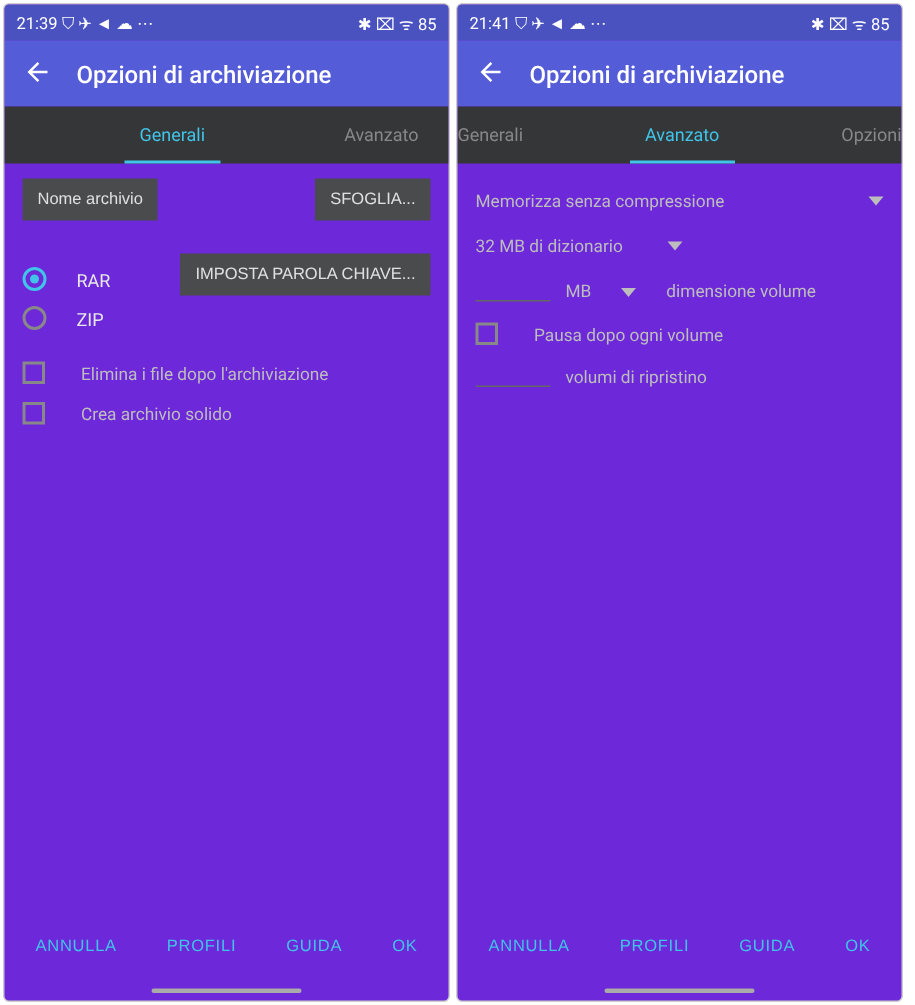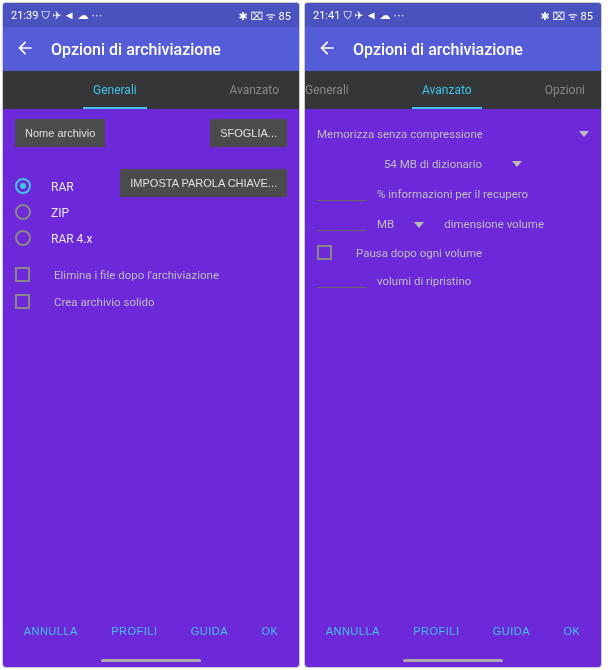--- a/index.html
+++ b/index.html
@@ -136,21 +136,21 @@
     letter-spacing: 0.5px;
   }
   .navbar {
     height: 14px;
     display: flex;
     justify-content: center;
     align-items: center;
   }
   .nav-pill { width: 100px; height: 3px; background: #aaa; border-radius: 2px; }
   .label-txt { color: #bdbdbd; font-size: 11.5px; }
-  .dropdown-row { display: flex; align-items: center; gap: 0; padding: 8px 0; justify-content: center; }
+  .dropdown-row { display: flex; align-items: center; gap: 0; padding: 8px 0; }
   .tri {
     width: 0; height: 0;
     border-left: 5px solid transparent;
     border-right: 5px solid transparent;
     border-top: 6px solid #bdbdbd;
   }
   .spacer { flex: 1; }
   .adv-line { display: flex; align-items: flex-end; gap: 10px; padding: 8px 0; }
 </style>
 </head>
@@ -189,24 +189,20 @@
     <div style="display:flex;gap:10px;align-items:flex-start">
       <div class="radio-group" style="flex:0 0 auto">
         <div class="radio-row">
           <span class="radio checked"></span>
           <span>RAR</span>
         </div>
         <div class="radio-row">
           <span class="radio"></span>
           <span>ZIP</span>
         </div>
-        <div class="radio-row">
-          <span class="radio"></span>
-          <span>RAR 4.x</span>
-        </div>
       </div>
       <div class="spacer"></div>
       <button class="btn" style="margin-top:6px">IMPOSTA PAROLA CHIAVE...</button>
     </div>
     <div class="checkbox-row">
       <span class="checkbox"></span>
       <span class="label-txt">Elimina i file dopo l'archiviazione</span>
     </div>
     <div class="checkbox-row">
       <span class="checkbox"></span>
@@ -240,36 +236,32 @@
           <path d="M20 11H7.8l5.6-5.6L12 4l-8 8 8 8 1.4-1.4L7.8 13H20z"></path>
         </svg>
     </span>
     <span class="appbar-title">Opzioni di archiviazione</span>
   </div>
   <div class="tabs">
     <div class="tab" style="padding-left:0">Generali</div>
     <div class="spacer"></div>
     <div class="tab active">Avanzato</div>
     <div class="spacer"></div>
-    <div class="tab" style="padding-right:16px">Opzioni</div>
+    <div class="tab" style="padding-right:0">Opzioni</div>
   </div>
   <div class="content">
     <div class="dropdown-row">
       <span class="label-txt">Memorizza senza compressione</span>
       <div class="spacer"></div>
       <span class="tri"></span>
     </div>
     <div class="dropdown-row">
-      <span class="label-txt">54 MB di dizionario</span>
+      <span class="label-txt">32 MB di dizionario</span>
       <div style="width:30px"></div>
       <span class="tri"></span>
-    </div>
-    <div class="adv-line">
-      <span class="underline-short"></span>
-      <span class="label-txt">% informazioni per il recupero</span>
     </div>
     <div class="adv-line">
       <span class="underline-short"></span>
       <span class="label-txt">MB</span>
       <span class="tri" style="margin:0 10px 3px"></span>
       <span class="label-txt">dimensione volume</span>
     </div>
     <div class="checkbox-row">
       <span class="checkbox"></span>
       <span class="label-txt">Pausa dopo ogni volume</span>

